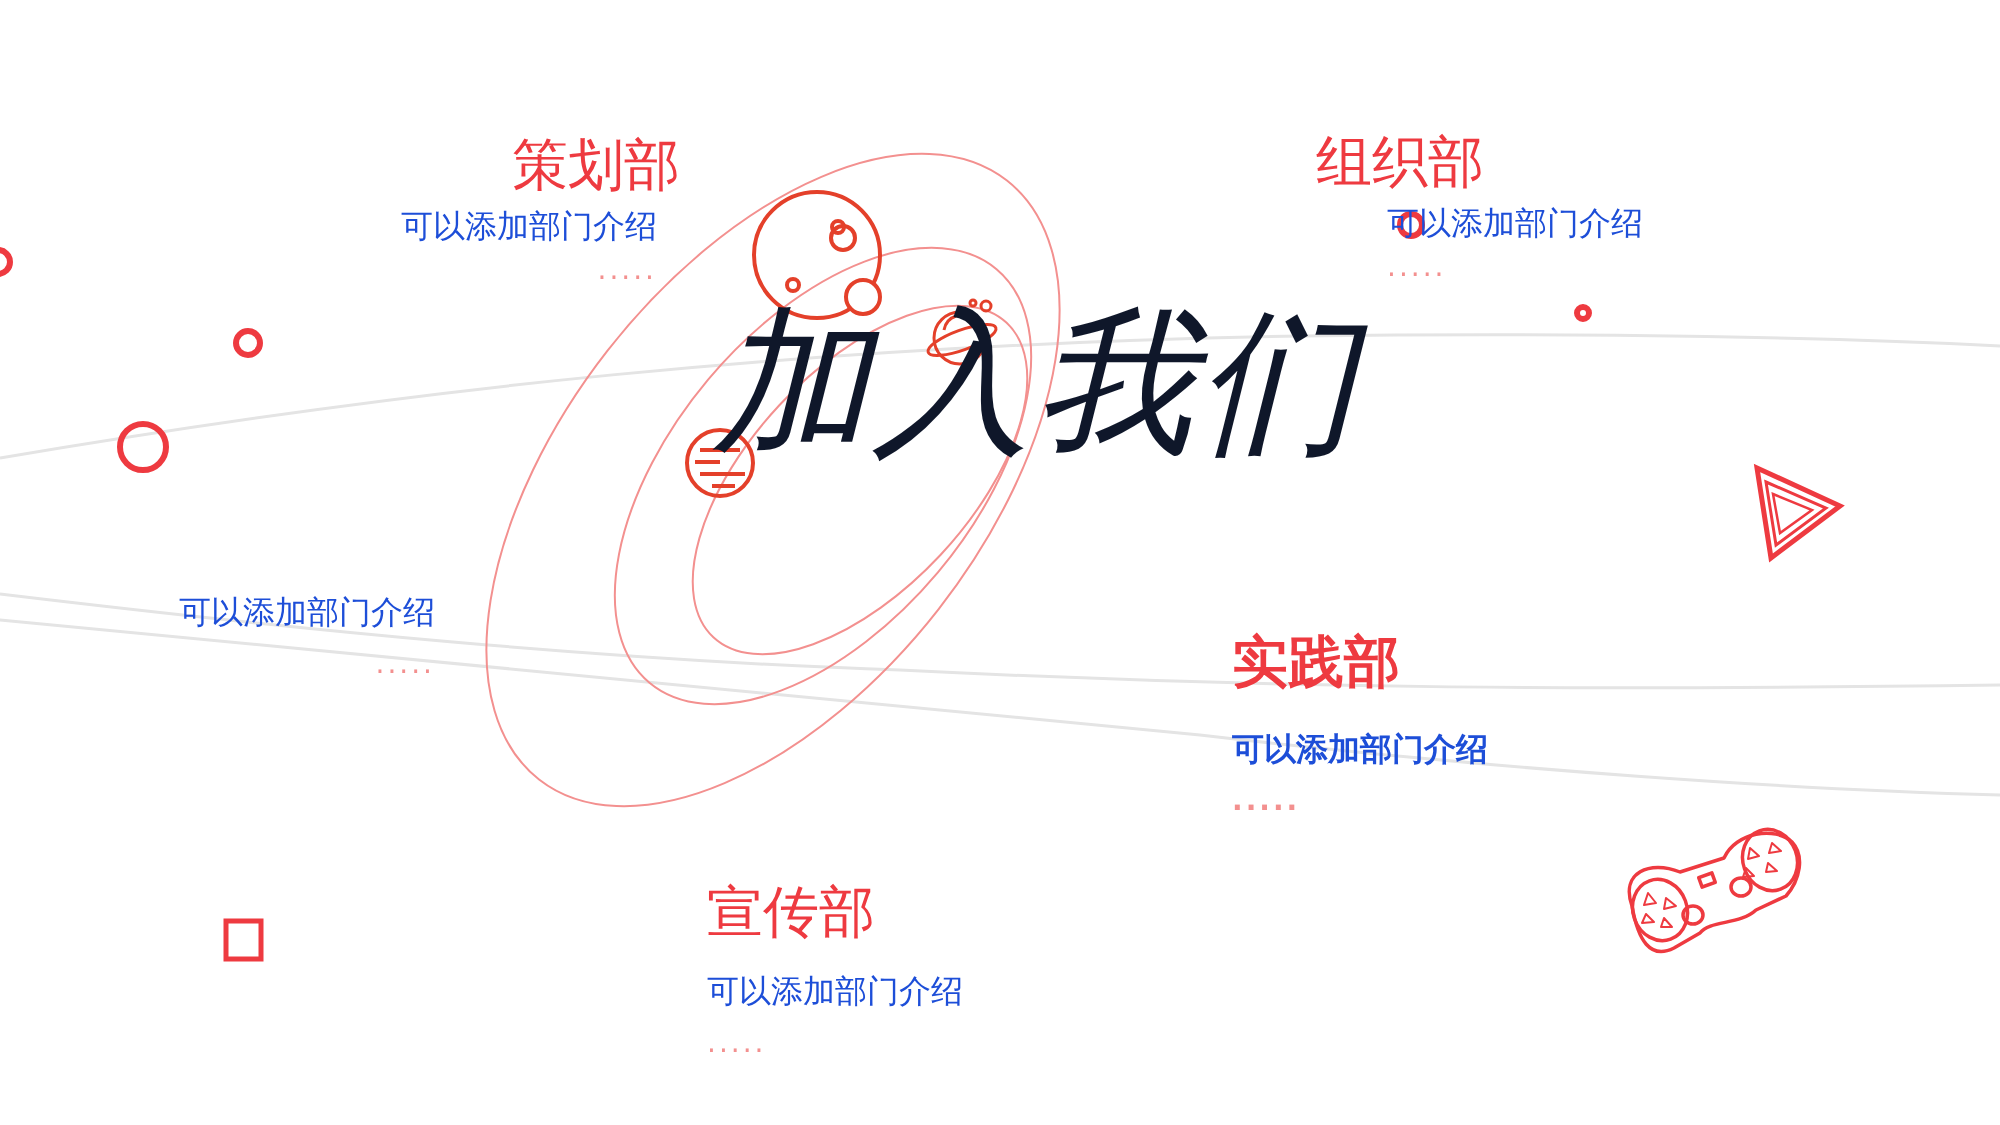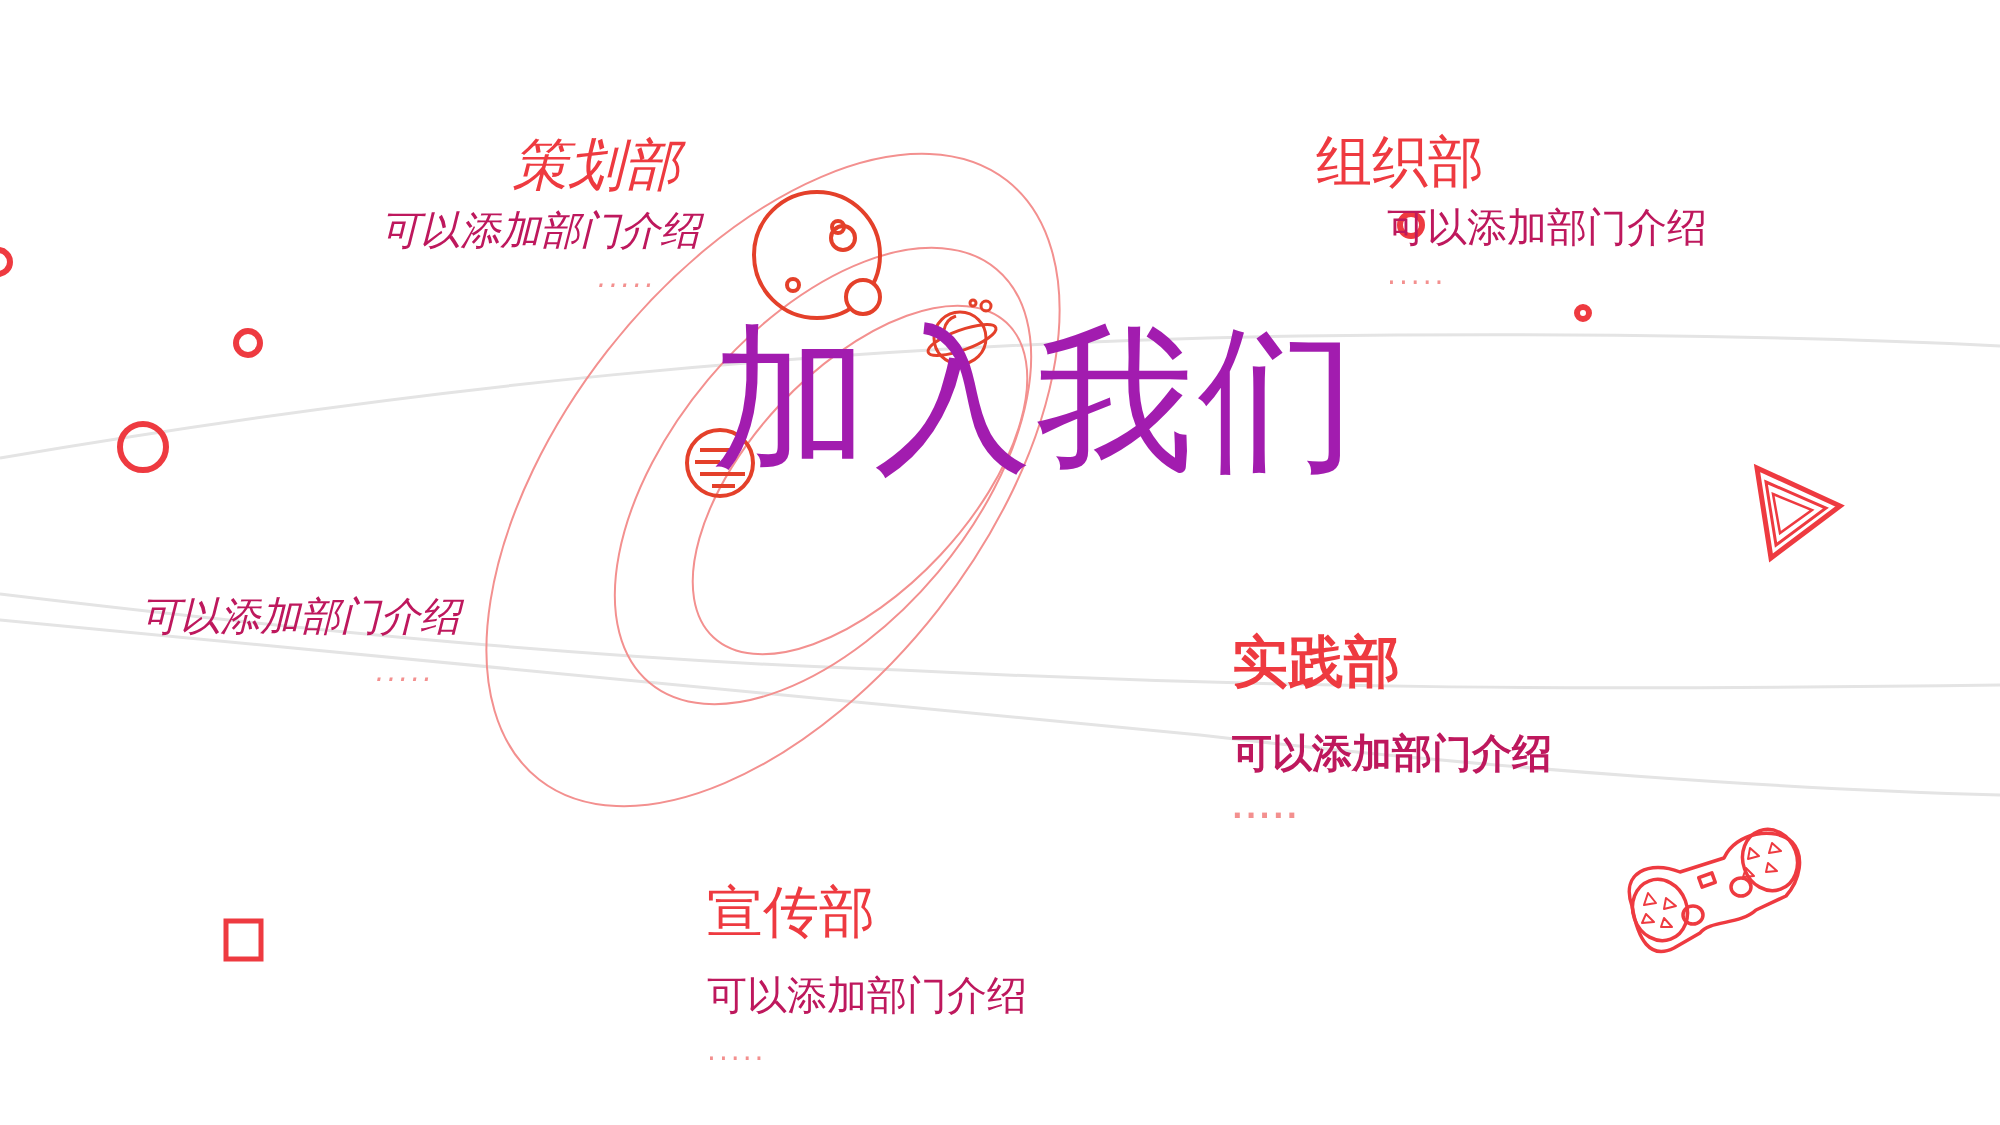--- a/index.html
+++ b/index.html
@@ -3,29 +3,29 @@
   <meta charset="utf-8">
   <style>
     html, body { margin: 0; padding: 0; }
     body {
       width: 2000px; height: 1125px; overflow: hidden;
       background: #ffffff; position: relative;
       font-family: "DejaVu Sans", "Liberation Sans", sans-serif;
     }
     .layer { position: absolute; left: 0; top: 0; width: 2000px; height: 1125px; }
     .title {
-      position: absolute; left: 712px; top: 320px;
-      font-size: 158px; line-height: 1; color: #a21caf;
-      letter-spacing: 4px; white-space: nowrap; font-weight: normal;
+      position: absolute; left: 712px; top: 303px;
+      font-size: 158px; line-height: 1; color: #0f172a;
+      letter-spacing: 4px; white-space: nowrap; font-weight: normal; font-style: italic;
     }
     .dept { position: absolute; }
     .dept-name { font-size: 56px; line-height: 1; color: #ee3a40; white-space: nowrap; }
-    .dept-desc { font-size: 40px; line-height: 1; color: #be185d; white-space: nowrap; text-align: right; }
+    .dept-desc { font-size: 32px; line-height: 1; color: #1d4ed8; white-space: nowrap; text-align: right; }
     .dept-dots { font-size: 28px; line-height: 1; color: #f3908f; letter-spacing: 3px; white-space: nowrap; }
-    .right { text-align: right; font-style: italic; }
+    .right { text-align: right; }
   </style>
 </head>
 <body>
 
 <svg class="layer" viewBox="0 0 2000 1125" xmlns="http://www.w3.org/2000/svg">
 
   <path d="M0,458 C400,390 800,345 1300,336 C1600,332 1850,338 2000,346" fill="none" stroke="#e4e4e4" stroke-width="3"></path>
   <path d="M0,594 C300,630 600,660 900,670 C1300,690 1600,690 2000,685" fill="none" stroke="#e4e4e4" stroke-width="3"></path>
   <path d="M0,620 C400,660 800,700 1200,735 C1500,770 1800,790 2000,795" fill="none" stroke="#e4e4e4" stroke-width="3"></path>
 

